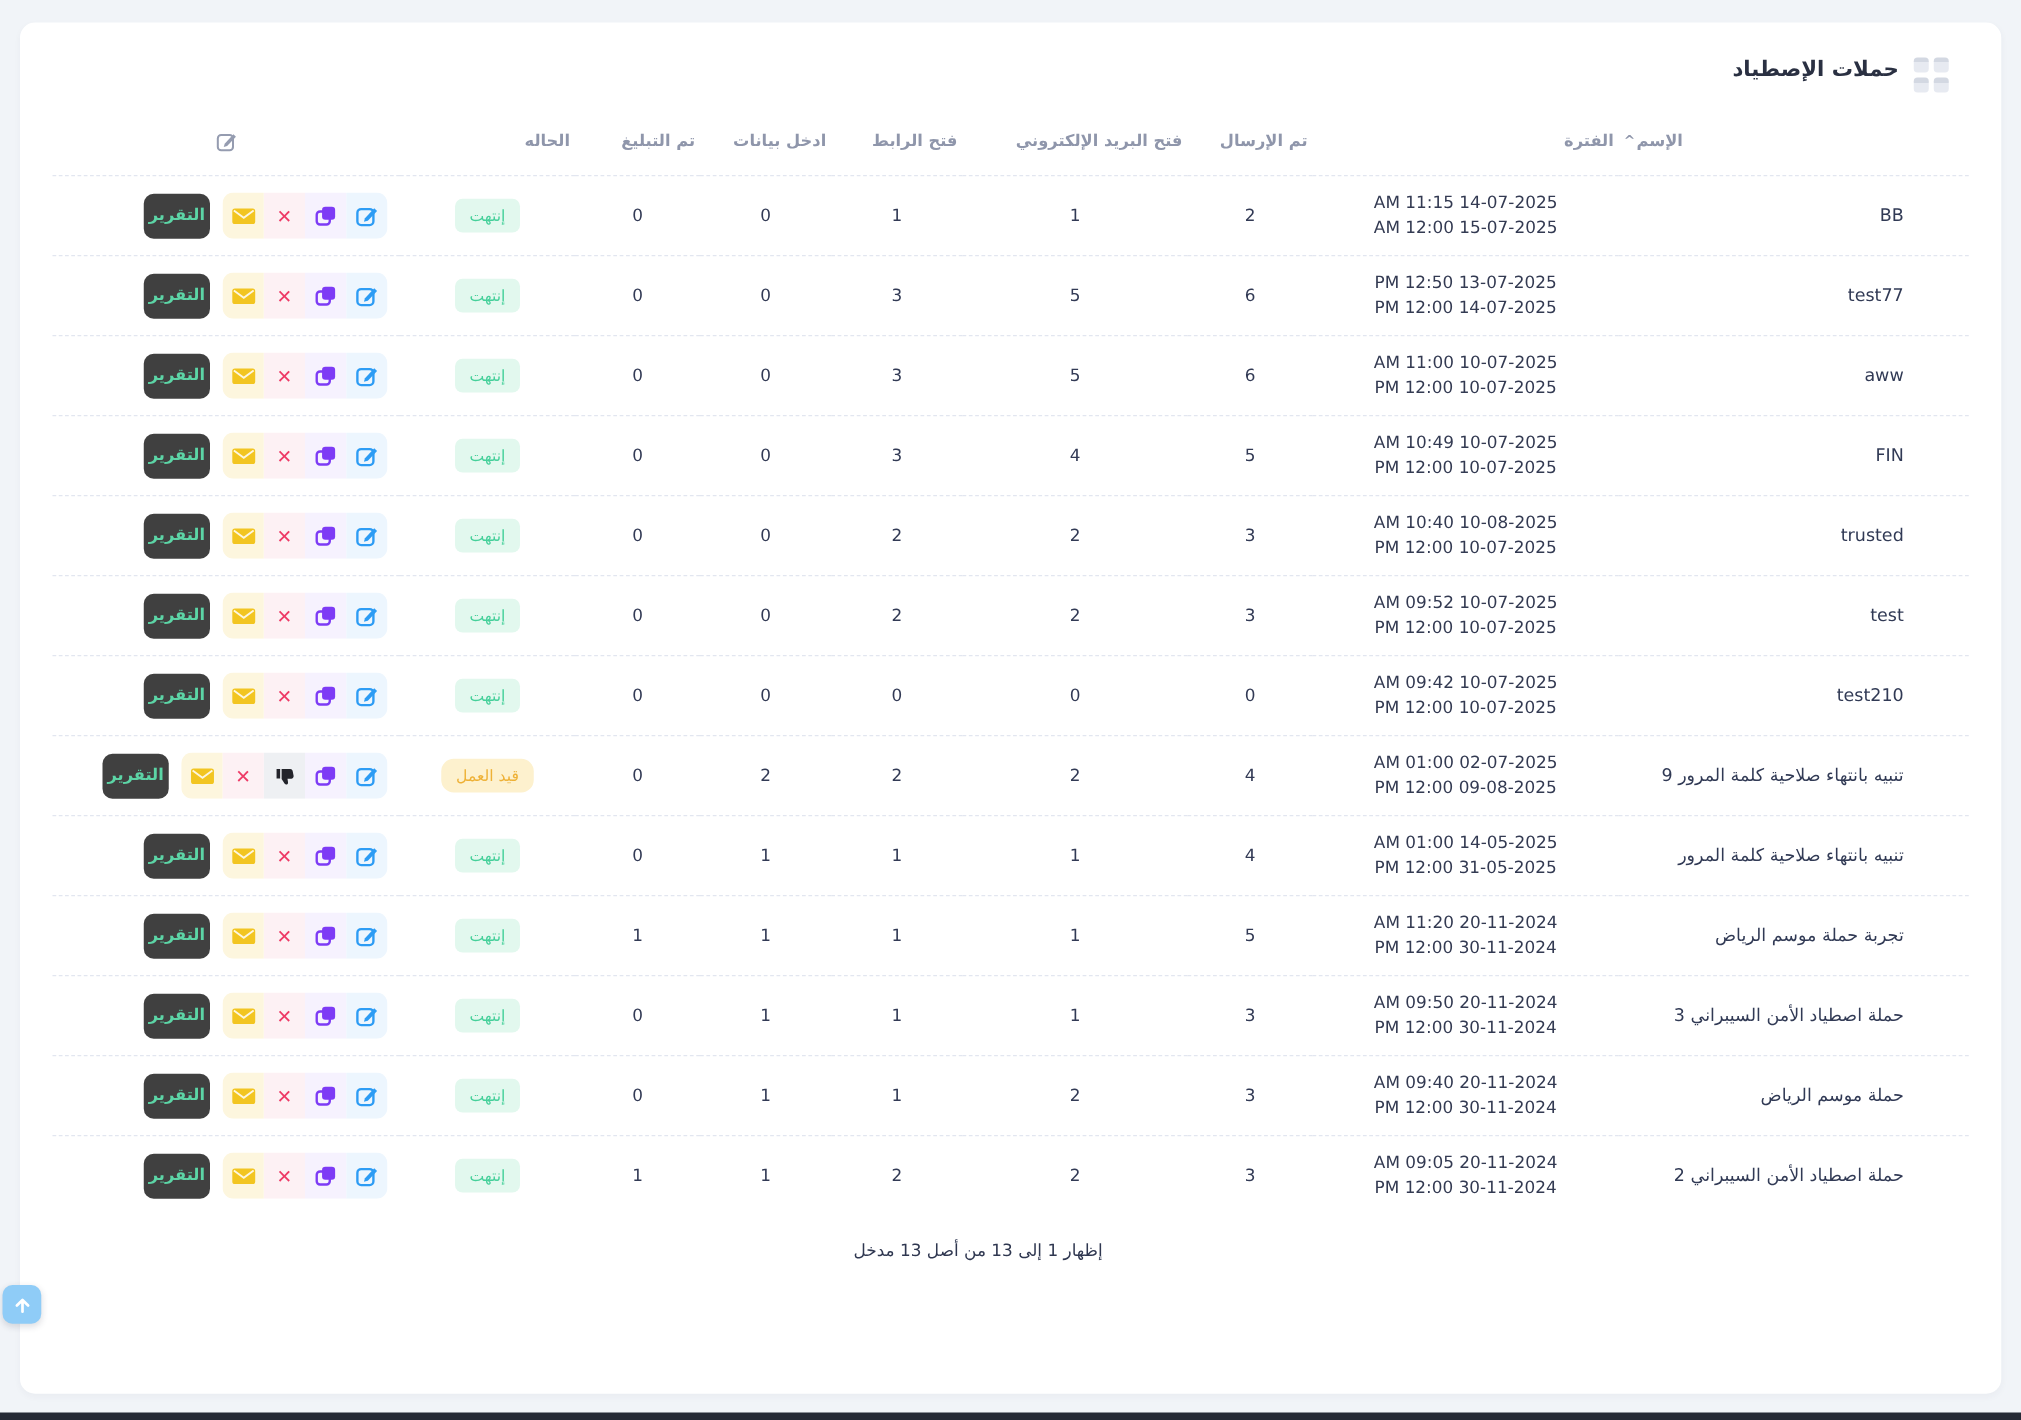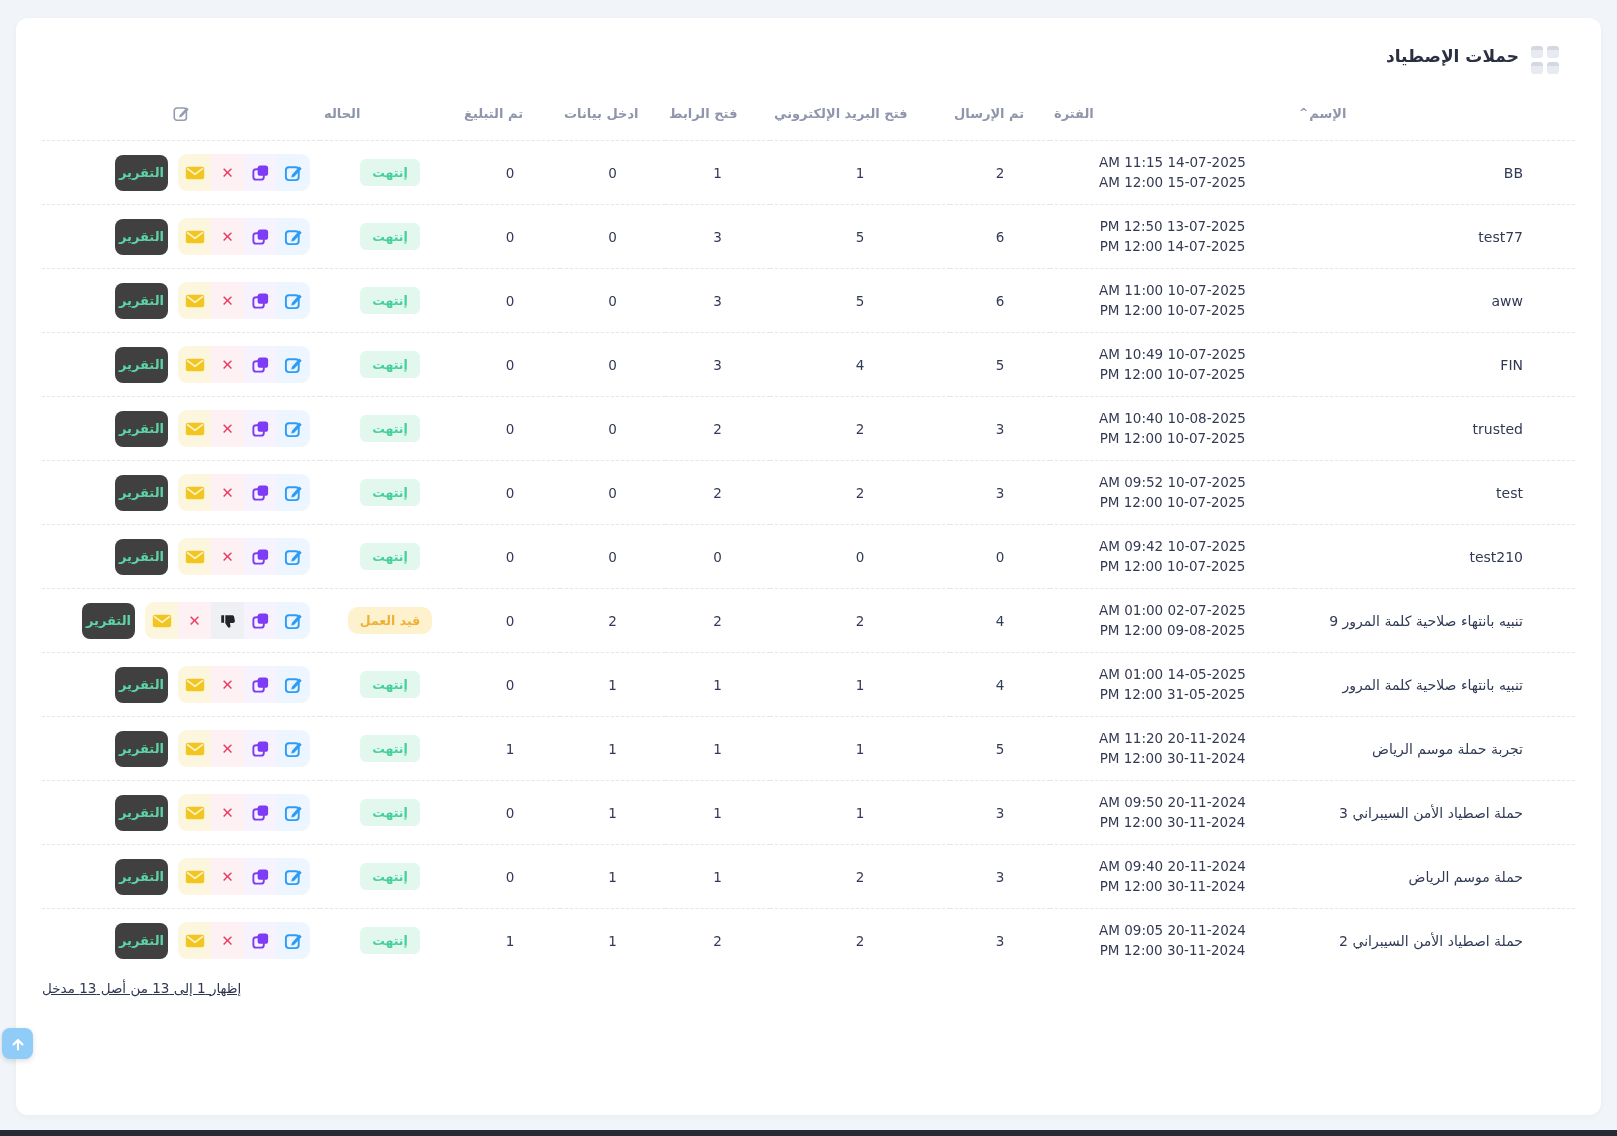--- a/index.html
+++ b/index.html
@@ -32,37 +32,37 @@
     width:142px; height:34px; background:#f2f5f9; border:none; border-radius:5px;
     font-family:inherit; font-size:13px; color:#2a3042; padding:0 10px; outline:none;
   }
   
   table { width:100%; border-collapse:collapse; table-layout:fixed; margin-top:16px; }
   col.c-name{width:280px} col.c-period{width:245px} col.c-sent{width:100px}
   col.c-mail{width:180px} col.c-link{width:105px} col.c-data{width:105px}
   col.c-rep{width:100px} col.c-status{width:140px} col.c-actions{width:auto}
   thead th {
     font-size:13px; font-weight:bold; color:#8f96ab;
-    padding:14px 4px 18px; text-align:left; white-space:nowrap;
+    padding:14px 4px 18px; text-align:right; white-space:nowrap;
     border-bottom:1px dashed #e2e6f0;
   }
   thead th.h-name { text-align:left; padding-right:52px; }
   .sort-caret { font-size:11px; vertical-align:top; margin-right:1px; }
   tbody td {
     height:64px; vertical-align:middle; text-align:center;
     font-size:13.5px; color:#323a55;
     border-bottom:1px dashed #e2e6f0;
     padding:0 4px;
   }
   tbody tr:last-child td { border-bottom:none; }
   td.name-cell { text-align:right; padding-right:52px; font-size:14px; color:#313a55; }
   td.period-cell { line-height:1.45; }
   td.period-cell .date-line { direction:ltr; unicode-bidi:isolate; display:block; text-align:center; color:#333a52; }
   
-  .badge { display:inline-block; padding:6px 12px; border-radius:6px; font-size:12.5px; font-weight:bold; }
+  .badge { display:inline-block; padding:6px 12px; border-radius:6px; font-size:12.5px; font-weight:normal; }
   .badge.done { background:#e2f8ee; color:#45d09a; }
   .badge.in_progress { background:#fdf1ce; color:#eeb136;border-radius:10px; }
   
   td.actions-cell { padding-left:0; }
   .actions-wrap { display:flex; align-items:center; justify-content:flex-start; gap:10px; padding-right:6px; }
   .btn-group { display:inline-flex; border-radius:9px; overflow:hidden; }
   .icon-btn {
     width:33px; height:37px; border:none; cursor:pointer;
     display:flex; align-items:center; justify-content:center;
     font-family:inherit;
@@ -70,21 +70,21 @@
   .icon-btn.edit  { background:#edf6fe; }
   .icon-btn.copy  { background:#f6f2fe; }
   .icon-btn.thumb { background:#eef0f3; }
   .icon-btn.del   { background:#fdf1f4; color:#ee3a66; font-size:15px; font-weight:bold; }
   .icon-btn.mail  { background:#fdf6de; }
   .report-btn {
     height:36px; padding:0 4px; border:none; border-radius:8px; cursor:pointer;
     background:#404040; color:#5cd5a6; font-family:inherit; font-size:13px; font-weight:bold;
   }
   
-  .footer-info { margin-top:7px; padding-right:52px; font-size:13.5px; color:#2f3750; text-align:left;text-decoration:underline; }
+  .footer-info { margin-top:20px; padding-right:52px; font-size:13.5px; color:#2f3750; text-align:center; }
   
   .scroll-top {
     position:absolute; left:2px; bottom:77px; width:31px; height:31px;
     border:none; border-radius:8px; background:#8fccf7; cursor:pointer;
     display:flex; align-items:center; justify-content:center;
     box-shadow:0 2px 5px rgba(40,48,70,.15);
   }
   .bottom-bar { position:absolute; left:0; right:0; bottom:0; height:6px; background:#252a35; }
   svg { display:block; }
 </style>

